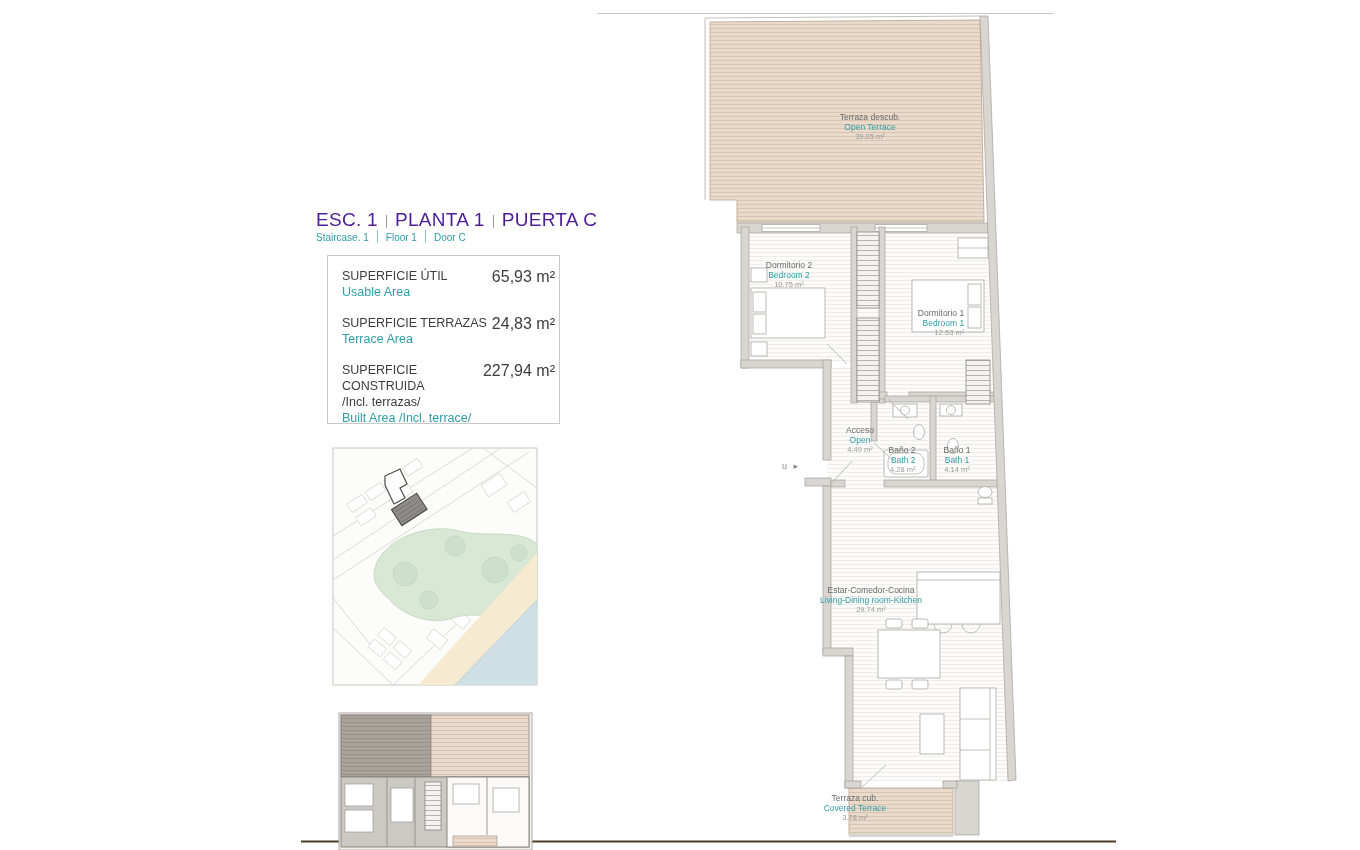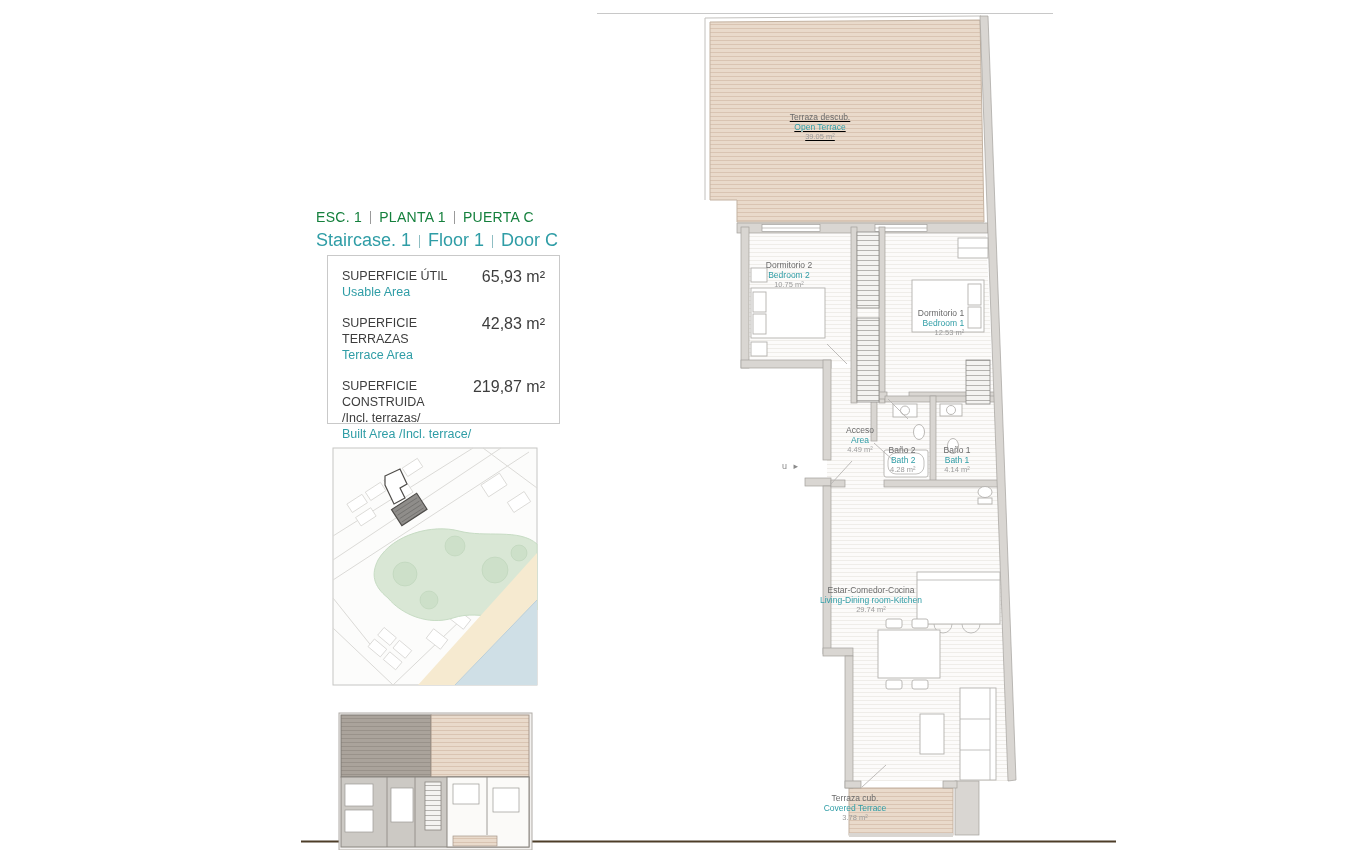--- a/index.html
+++ b/index.html
@@ -2,27 +2,27 @@
 <html style="--accent: #2F9DA6;"><head>
 <meta charset="utf-8">
 <style>
   * { margin:0; padding:0; box-sizing:border-box; }
   html,body { width:1360px; height:850px; background:#ffffff; overflow:hidden;
     font-family:"Liberation Sans","DejaVu Sans",sans-serif; }
   .abs { position:absolute; }
   #stage { position:relative; width:1360px; height:850px; background:#fff; }
 
   
-  .title-es { left:316px; top:209px; font-size:14px; color:#15803d; letter-spacing:.3px; white-space:nowrap; }
-  .title-en { left:316px; top:230px; font-size:18px; color:var(--accent); white-space:nowrap; }
+  .title-es { left:316px; top:209px; font-size:19px; color:#4c1d95; letter-spacing:.3px; white-space:nowrap; }
+  .title-en { left:316px; top:230px; font-size:10px; color:var(--accent); white-space:nowrap; }
   .tsep { display:inline-block; width:1px; height:13px; background:#9a9a9a; margin:0 8px; vertical-align:-2px; }
   .tsep.en { background:#8fbec3; }
 
   .area-box { left:327px; top:255px; width:233px; height:169px; border:1px solid #c9c9c9;
-    background:#fff; padding:12px 14px 10px 14px; display:flex; flex-direction:column; gap:15px; }
+    background:#fff; padding:12px 4px 10px 14px; display:flex; flex-direction:column; gap:15px; }
   .area-row { display:flex; justify-content:space-between; align-items:flex-start; }
   .area-labels { line-height:16px; }
   .lab-es  { font-size:12.5px; color:#3d3d3d; }
   .lab-es2 { font-size:12.5px; color:#3d3d3d; }
   .lab-en  { font-size:12.5px; color:var(--accent); }
   .area-val { font-size:16px; color:#3d3d3d; white-space:nowrap; padding-top:0px; }
 
   
   .room-label { position:absolute; transform:translateX(-50%); text-align:center; line-height:10px; white-space:nowrap; }
   .r-es   { font-size:8.5px; color:#6a6a6a; }
@@ -273,50 +273,50 @@
         <div class="lab-es">SUPERFICIE ÚTIL</div>
         <div class="lab-en">Usable Area</div>
       </div>
       <div class="area-val">65,93 m²</div>
     </div>
     <div class="area-row">
       <div class="area-labels">
         <div class="lab-es">SUPERFICIE TERRAZAS</div>
         <div class="lab-en">Terrace Area</div>
       </div>
-      <div class="area-val">42,83 m²</div>
+      <div class="area-val">24,83 m²</div>
     </div>
     <div class="area-row">
       <div class="area-labels">
         <div class="lab-es">SUPERFICIE CONSTRUIDA</div>
         <div class="lab-es2">/Incl. terrazas/</div>
         <div class="lab-en">Built Area /Incl. terrace/</div>
       </div>
-      <div class="area-val">219,87 m²</div>
+      <div class="area-val">227,94 m²</div>
     </div>
   </div>
 
-  <div class="room-label" style="left:820px; top:112px;text-decoration:underline;">
+  <div class="room-label" style="left:870px; top:112px;">
     <div class="r-es">Terraza descub.</div>
     <div class="r-en">Open Terrace</div>
     <div class="r-area">39.05 m²</div>
   </div>
   <div class="room-label" style="left:789px; top:260px;">
     <div class="r-es">Dormitorio 2</div>
     <div class="r-en">Bedroom 2</div>
     <div class="r-area">10.75 m²</div>
   </div>
   <div class="room-label" style="left:941px; top:308px;text-align:right;">
     <div class="r-es">Dormitorio 1</div>
     <div class="r-en">Bedroom 1</div>
     <div class="r-area">12.53 m²</div>
   </div>
   <div class="room-label" style="left:852px; top:425px;margin-left:8px;">
     <div class="r-es">Acceso</div>
-    <div class="r-en">Area</div>
+    <div class="r-en">Open</div>
     <div class="r-area">4.49 m²</div>
   </div>
   <div class="room-label" style="left:902px; top:445px;text-align:right;">
     <div class="r-es">Baño 2</div>
     <div class="r-en">Bath 2</div>
     <div class="r-area">4.28 m²</div>
   </div>
   <div class="room-label" style="left:957px; top:445px;">
     <div class="r-es">Baño 1</div>
     <div class="r-en">Bath 1</div>

